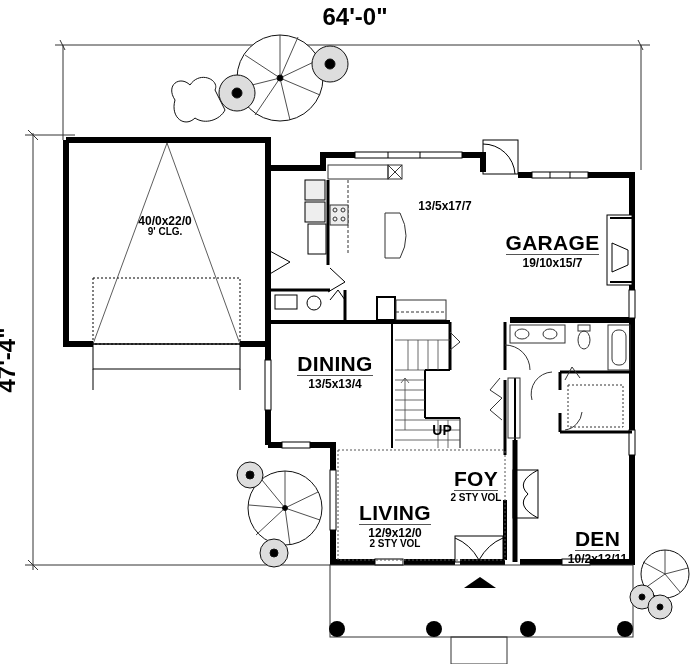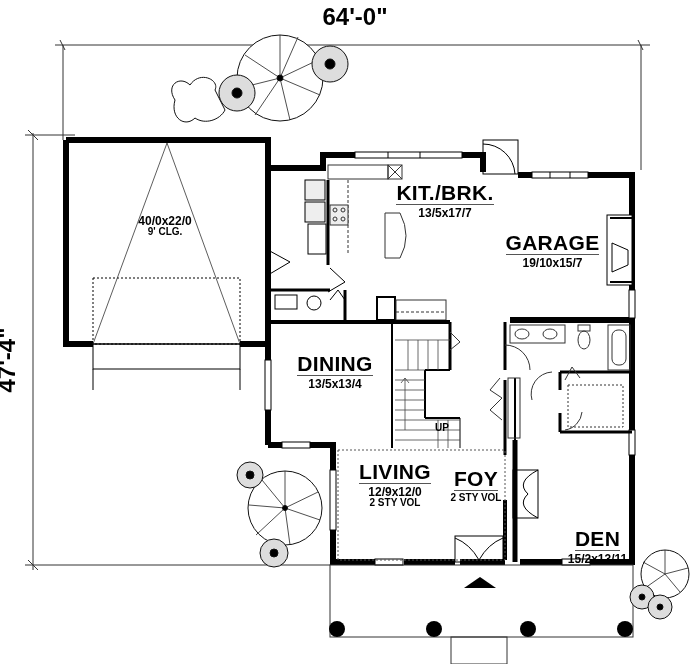--- a/index.html
+++ b/index.html
@@ -254,43 +254,43 @@
 <div class="lbl dim-label" style="left:300px; top:5px; width:110px;">64'-0"</div>
 <div class="lbl dim-label" style="left:-38px; top:348px; width:90px; transform:rotate(-90deg);">47'-4"</div>
 
 <div class="lbl" style="left:100px; top:198px; width:130px;">
   <br>
   <div class="room-dim" style="margin-top:1px;">40/0x22/0</div>
   <div class="room-note">9' CLG.</div>
 </div>
 
 <div class="lbl" style="left:385px; top:182px; width:120px;">
-  <div class="room-name uline">KIT./BRK.</div><br>
+  <br>
   <div class="room-dim" style="margin-top:2px;">13/5x17/7</div>
 </div>
 
 <div class="lbl" style="left:500px; top:232px; width:105px;">
   <div class="room-name uline">GARAGE</div><br>
   <div class="room-dim" style="margin-top:2px;">19/10x15/7</div>
 </div>
 
 <div class="lbl" style="left:280px; top:353px; width:110px;">
   <div class="room-name uline">DINING</div><br>
   <div class="room-dim" style="margin-top:2px;">13/5x13/4</div>
 </div>
 
-<div class="lbl" style="left:345px; top:461px; width:100px;">
+<div class="lbl" style="left:345px; top:502px; width:100px;">
   <div class="room-name uline">LIVING</div><br>
   <div class="room-dim" style="margin-top:2px;">12/9x12/0</div>
   <div class="room-note">2 STY VOL</div>
 </div>
 
 <div class="lbl" style="left:440px; top:468px; width:72px;">
   <div class="room-name uline">FOY</div><br>
   <div class="room-note" style="margin-top:2px;">2 STY VOL</div>
 </div>
 
 <div class="lbl" style="left:540px; top:480px; width:115px;margin-top:48px;">
   <div class="room-name uline">DEN</div><br>
-  <div class="room-dim" style="margin-top:2px;">15/2x13/11</div>
-</div>
-
-<div class="lbl" style="left:430px; top:423px; font-size:10px; width:24px;">UP</div>
+  <div class="room-dim" style="margin-top:2px;">10/2x13/11</div>
+</div>
+
+<div class="lbl" style="left:430px; top:423px; font-size:14px; width:24px;">UP</div>
 
 </body></html>

